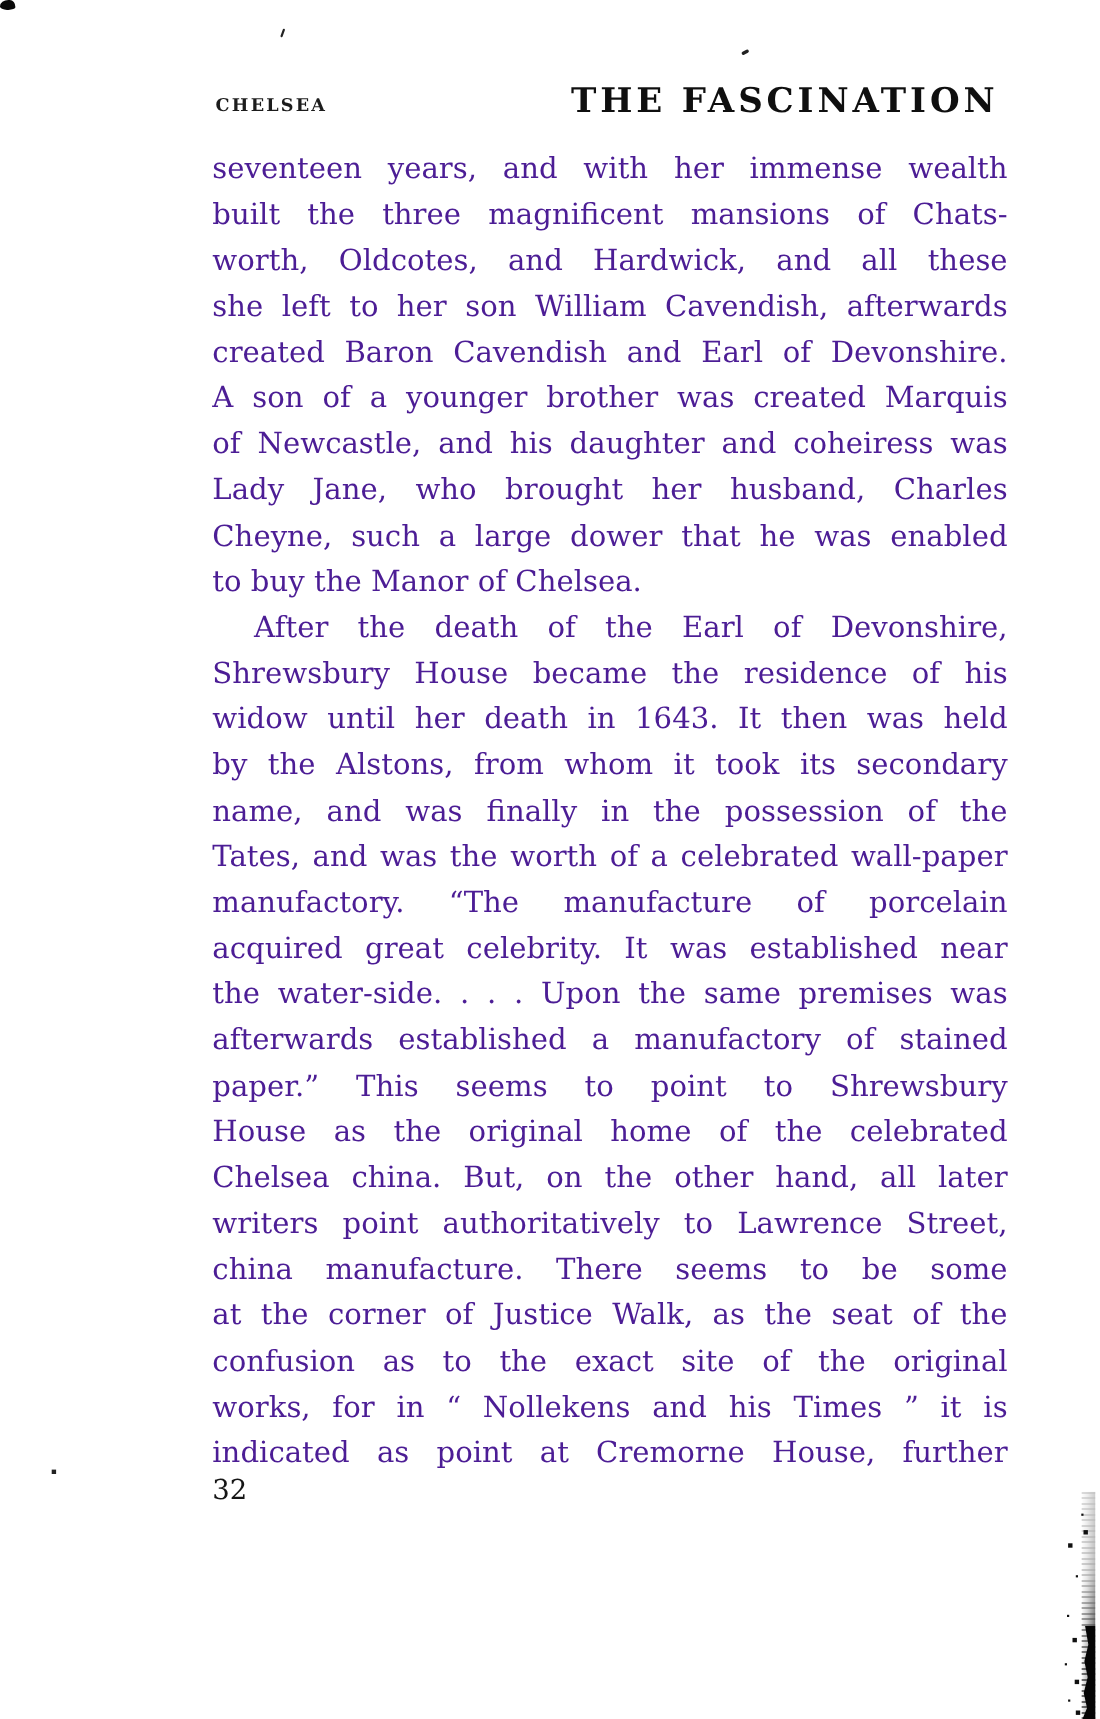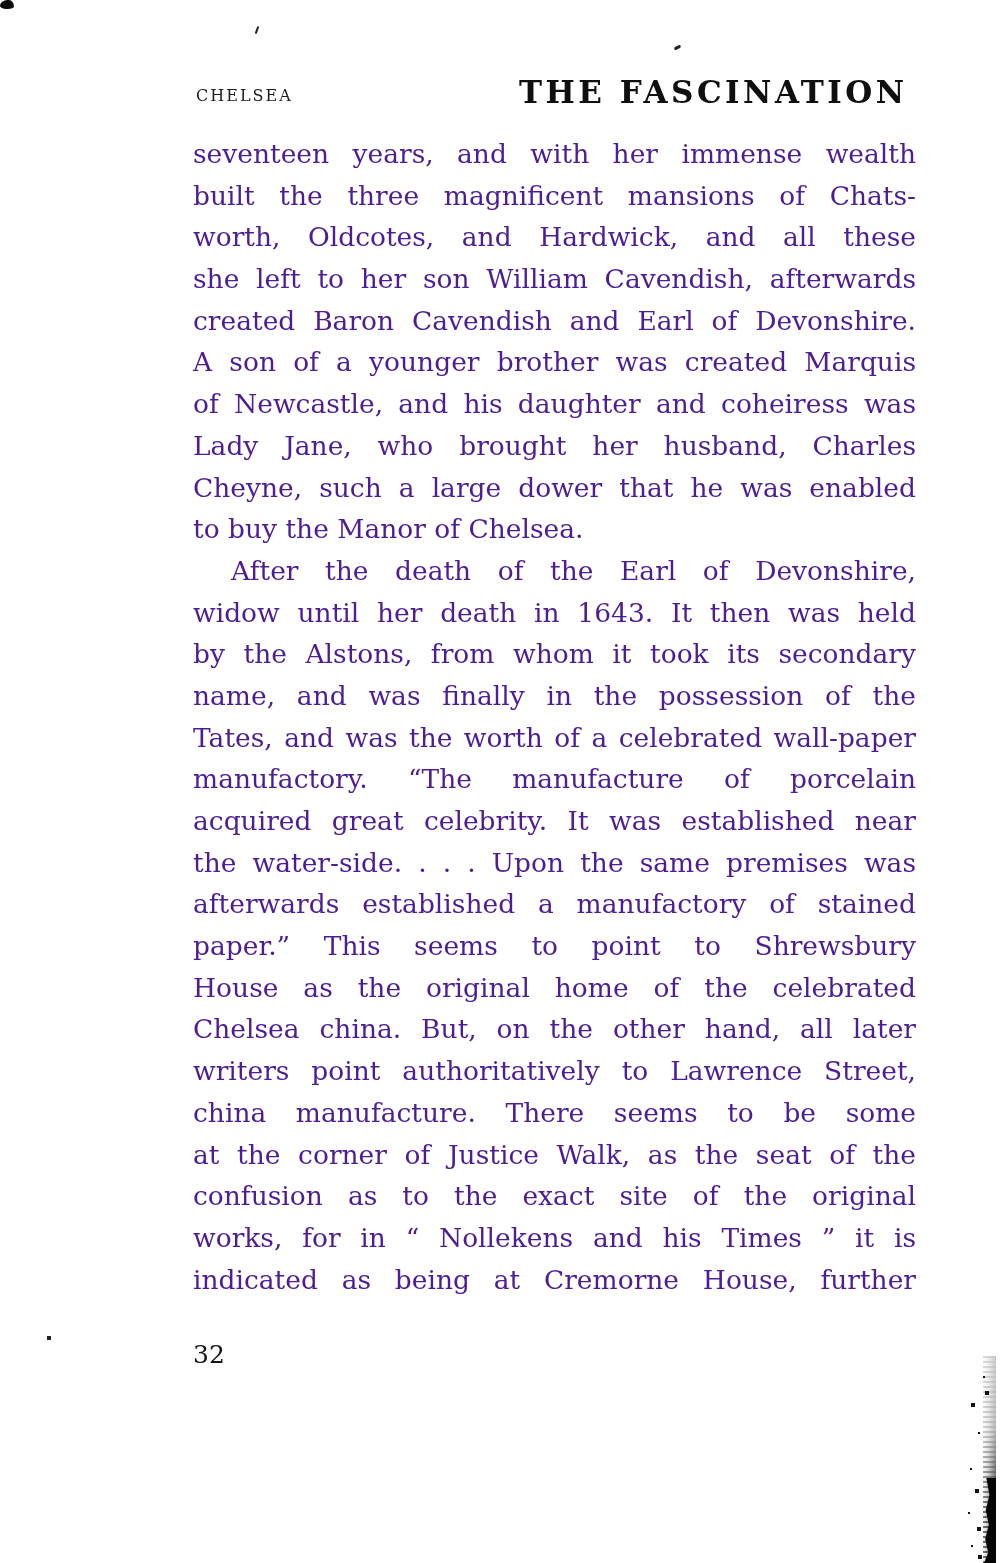--- a/index.html
+++ b/index.html
@@ -17,21 +17,21 @@
     font-family: "DejaVu Serif", "Liberation Serif", serif;
     color: #141414;
   }
 
   
   .running-left {
     position: absolute;
     left: 196px;
     top: 86px;
     font-size: 16px;
-    font-weight: normal;
+    font-weight: bold;
     letter-spacing: 2px;
     color: #1c1c1c;
   }
   .running-title {
     position: absolute;
     left: 503px;
     top: 74px;
     font-size: 31px;
     font-weight: bold;
     letter-spacing: 3.5px;
@@ -174,37 +174,38 @@
       <div class="line just">built the three magnificent mansions of Chats-</div>
       <div class="line just">worth, Oldcotes, and Hardwick, and all these</div>
       <div class="line just">she left to her son William Cavendish, afterwards</div>
       <div class="line just">created Baron Cavendish and Earl of Devonshire.</div>
       <div class="line just">A son of a younger brother was created Marquis</div>
       <div class="line just">of Newcastle, and his daughter and coheiress was</div>
       <div class="line just">Lady Jane, who brought her husband, Charles</div>
       <div class="line just">Cheyne, such a large dower that he was enabled</div>
       <div class="line">to buy the Manor of Chelsea.</div>
       <div class="line just indent">After the death of the Earl of Devonshire,</div>
+      <div class="line just">Shrewsbury House became the residence of his</div>
       <div class="line just">widow until her death in 1643.  It then was held</div>
       <div class="line just">by the Alstons, from whom it took its secondary</div>
       <div class="line just">name, and was finally in the possession of the</div>
       <div class="line just">Tates, and was the worth of a celebrated wall-paper</div>
       <div class="line just">manufactory.  “The manufacture of porcelain</div>
       <div class="line just">acquired great celebrity.  It was established near</div>
       <div class="line just">the water-side. . . . Upon the same premises was</div>
       <div class="line just">afterwards established a manufactory of stained</div>
       <div class="line just">paper.”  This seems to point to Shrewsbury</div>
       <div class="line just">House as the original home of the celebrated</div>
       <div class="line just">Chelsea china.  But, on the other hand, all later</div>
       <div class="line just">writers point authoritatively to Lawrence Street,</div>
       <div class="line just">china manufacture.  There seems to be some</div>
       <div class="line just">at the corner of Justice Walk, as the seat of the</div>
       <div class="line just">confusion as to the exact site of the original</div>
       <div class="line just">works, for in “ Nollekens and his Times ” it is</div>
-      <div class="line just">indicated as being at Cremorne House, further</div>
+      <div class="line just">indicated as point at Cremorne House, further</div>
     </div>
 
   <div class="page-number">32</div>
 
   <div class="speck speck-slash"></div>
   <div class="speck speck-comma"></div>
   <div class="speck speck-dot"></div>
   <div class="speck-blob"></div>
 
   <div class="edge-noise"></div>

